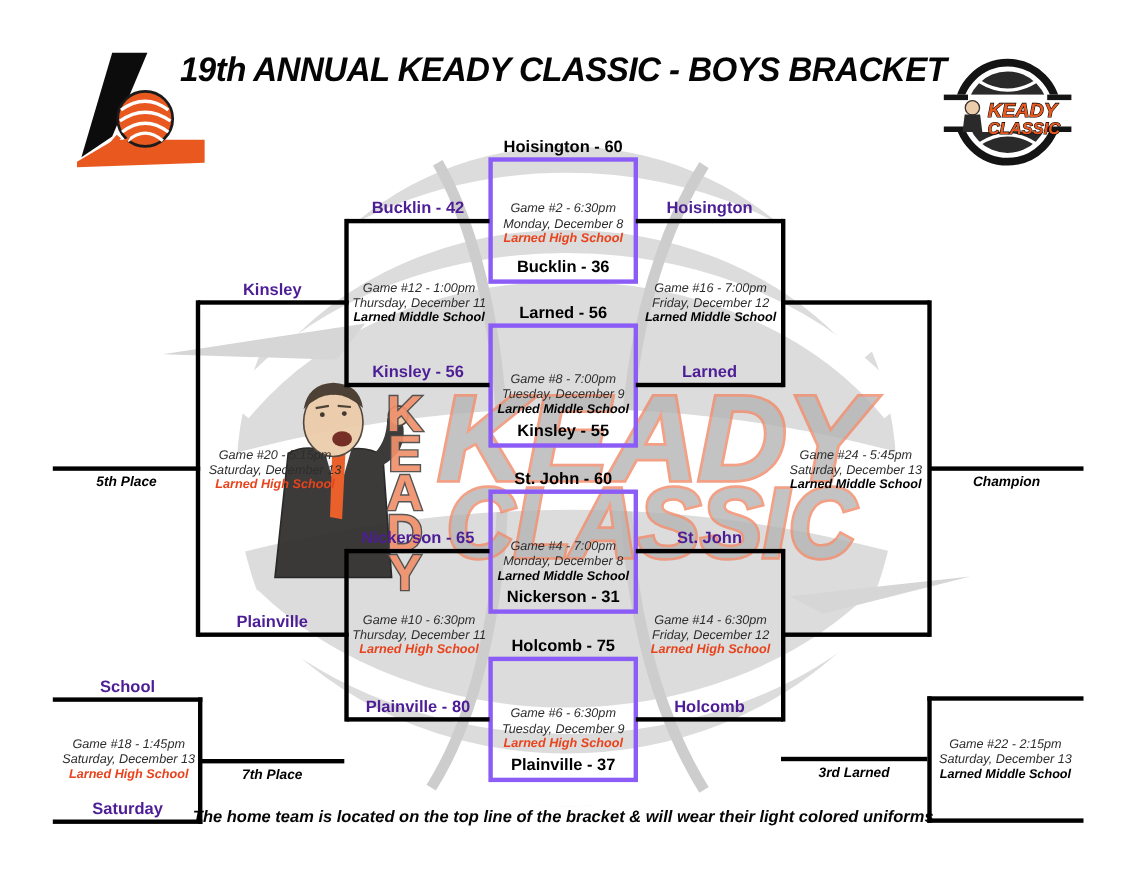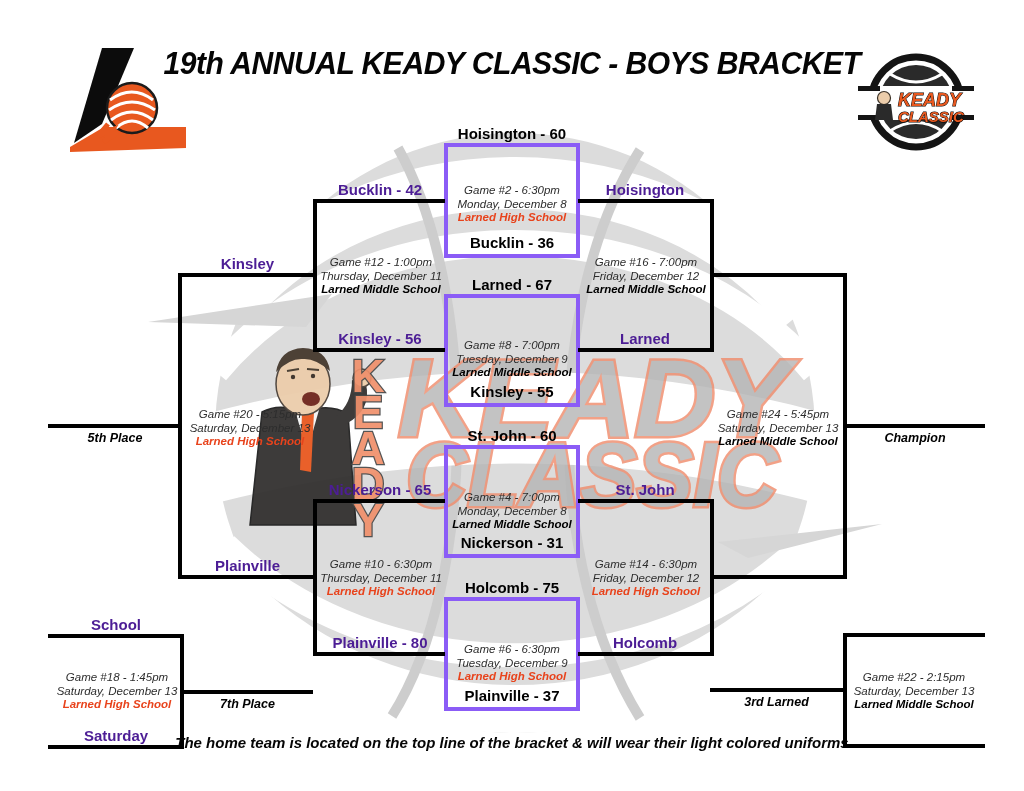--- a/index.html
+++ b/index.html
@@ -129,21 +129,21 @@
     <div class="team-top">Hoisington - 60</div>
     <div class="info" style="top:37px;">
       <div>Game #2 - 6:30pm</div>
       <div>Monday, December 8</div>
       <div class="venue red">Larned High School</div>
     </div>
     <div class="team-bot">Bucklin - 36</div>
   </div>
 
   <div class="gbox" style="top:294px;height:113px;">
-    <div class="team-top">Larned - 67</div>
+    <div class="team-top">Larned - 56</div>
     <div class="info" style="top:41px;">
       <div>Game #8 - 7:00pm</div>
       <div>Tuesday, December 9</div>
       <div class="venue dark">Larned Middle School</div>
     </div>
     <div class="team-bot">Kinsley - 55</div>
   </div>
 
   <div class="gbox" style="top:445px;height:113px;">
     <div class="team-top">St. John - 60</div>

